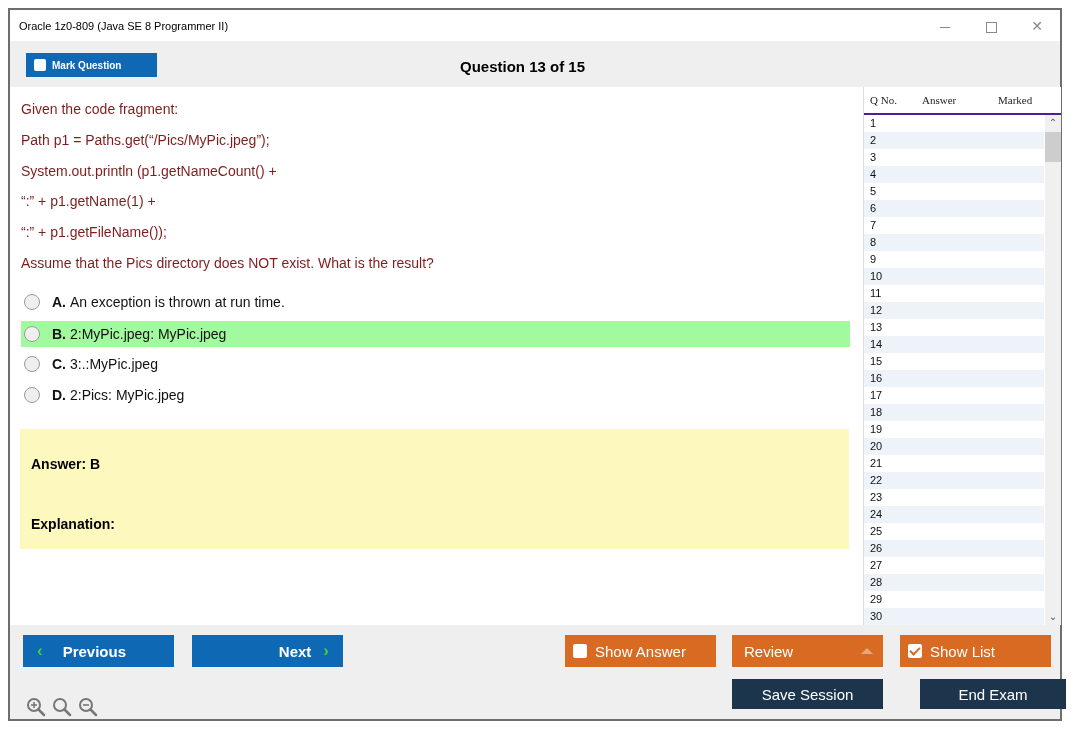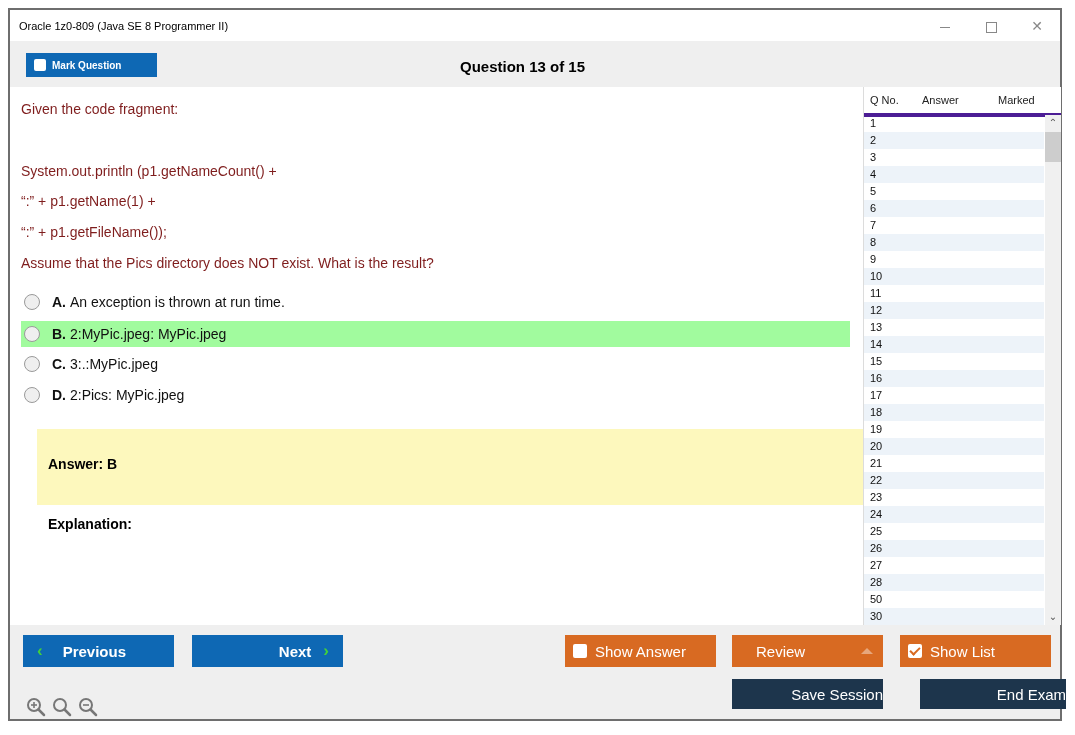--- a/index.html
+++ b/index.html
@@ -42,30 +42,30 @@
   .qline { position:absolute; left:11px; font-size:14px; color:#7f1d1d; white-space:nowrap; }
   .option {
     position:absolute; left:11px; width:829px; height:26px; display:flex; align-items:center; font-size:14px; color:#111; cursor:pointer;
   }
   .option.correct { background:#a1fb9e; }
   .radio {
     width:16px; height:16px; border-radius:50%; border:1px solid #9a9a9a; background:#efefef; margin-left:3px; margin-right:12px; box-sizing:border-box;
   }
   .opt-letter { font-weight:bold; margin-right:4px; }
   .answer-box {
-    position:absolute; left:27px; top:342px; width:829px; height:76px; background:#fdf8bd;
+    position:absolute; left:10px; top:342px; width:829px; height:120px; background:#fdf8bd;
   }
   .answer-box .ans { position:absolute; left:11px; top:27px; font-size:14px; font-weight:bold; color:#000; }
   .answer-box .exp { position:absolute; left:11px; top:57px; font-size:14px; font-weight:bold; color:#000;margin-top:30px; }
 
   .qlist {
     position:absolute; left:853px; top:77px; width:197px; height:538px; background:#fff; border-left:1px solid #dcdcdc;
   }
   .qlist-header {
-    position:absolute; left:0; top:0; width:100%; height:26px; font-size:11px; color:#222; border-bottom:4px solid #4c1d95; background:#fff;
+    position:absolute; left:0; top:0; width:100%; height:26px; font-size:11px; color:#222; border-bottom:2px solid #4c1d95; background:#fff;font-family:Liberation Serif, serif;
   }
   .qlist-header span { position:absolute; top:7px; }
   .qrows { position:absolute; left:0; top:28px; width:180px; }
   .qrow { height:17px; font-size:11px; line-height:17px; padding-left:6px; color:#111; }
   .qrow.alt { background:#edf3f9; }
   .vscroll {
     position:absolute; right:0; top:28px; width:16px; height:510px; background:#f0f0f0;
   }
   .vscroll .thumb { position:absolute; left:0; top:17px; width:16px; height:30px; background:#cdcdcd; }
   .vscroll .up, .vscroll .down { position:absolute; left:0; width:16px; height:16px; font-size:10px; color:#555; text-align:center; line-height:16px; cursor:pointer;}
@@ -73,21 +73,21 @@
   .vscroll .down { bottom:0; }
 
   .bottombar {
     position:absolute; left:0; top:615px; width:100%; height:94px; background:#efefef;
   }
   .btn {
     position:absolute; height:32px; display:flex; align-items:center; font-size:15px; color:#fff; box-sizing:border-box; cursor:pointer;
   }
   .btn.blue { background:#0e68b4; font-weight:bold; }
   .btn.orange { background:#d86a22; }
-  .btn.navy { background:#1d354c; justify-content:flex-end; }
+  .btn.navy { background:#1d354c; justify-content:center; }
   .chev { color:#43d13a; font-weight:bold; font-size:17px; }
   .orange .cb { width:14px; height:14px; background:#fff; border-radius:2px; margin-right:8px; margin-left:8px; position:relative; }
   .orange .cb.checked::after {
     content:""; position:absolute; left:4px; top:1px; width:4px; height:8px; border:solid #d86a22; border-width:0 2px 2px 0; transform:rotate(45deg);
   }
   .tri { position:absolute; right:10px; top:13px; width:0; height:0; border-left:6px solid transparent; border-right:6px solid transparent; border-bottom:6px solid #e7a77c; }
   .zoom-icons { position:absolute; left:16px; top:72px; display:flex; gap:6px; }
   .zicon { width:20px; height:20px; cursor:pointer; }
 </style>
 </head>
@@ -104,20 +104,21 @@
   <div class="topbar">
     <div class="mark-btn">
       <span class="cb"></span>
       <span>Mark Question</span>
     </div>
     <div class="q-heading">Question 13 of 15</div>
   </div>
 
   <div class="content">
     <div class="qline" style="top:14px">Given the code fragment:</div>
+    <div class="qline" style="top:45px">Path p1 = Paths.get(“/Pics/MyPic.jpeg”);</div>
     <div class="qline" style="top:76px">System.out.println (p1.getNameCount() +</div>
     <div class="qline" style="top:106px">“:” + p1.getName(1) +</div>
     <div class="qline" style="top:137px">“:” + p1.getFileName());</div>
     <div class="qline" style="top:168px">Assume that the Pics directory does NOT exist. What is the result?</div>
 
     <div class="option" style="top:202px">
       <span class="radio"></span>
       <span class="opt-letter">A.</span>
       <span>An exception is thrown at run time.</span>
     </div>
@@ -171,21 +172,21 @@
         <div class="qrow">19</div>
         <div class="qrow alt">20</div>
         <div class="qrow">21</div>
         <div class="qrow alt">22</div>
         <div class="qrow">23</div>
         <div class="qrow alt">24</div>
         <div class="qrow">25</div>
         <div class="qrow alt">26</div>
         <div class="qrow">27</div>
         <div class="qrow alt">28</div>
-        <div class="qrow">50</div>
+        <div class="qrow">29</div>
         <div class="qrow alt">30</div>
       </div>
     <div class="vscroll">
       <div class="up">⌃</div>
       <div class="thumb"></div>
       <div class="down">⌄</div>
     </div>
   </div>
 
   <div class="bottombar">
@@ -195,21 +196,21 @@
     </div>
     <div class="btn blue" style="left:182px; top:10px; width:151px; justify-content:flex-end; padding-right:14px;">
       <span>Next</span>
       <span class="chev" style="margin-left:12px">›</span>
     </div>
 
     <div class="btn orange" style="left:555px; top:10px; width:151px;">
       <span class="cb"></span>
       <span>Show Answer</span>
     </div>
-    <div class="btn orange" style="left:722px; top:10px; width:151px; padding-left:24px;">
+    <div class="btn orange" style="left:722px; top:10px; width:151px; padding-left:12px;">
       <span>Review</span>
       <span class="tri"></span>
     </div>
     <div class="btn orange" style="left:890px; top:10px; width:151px;">
       <span class="cb checked"></span>
       <span>Show List</span>
     </div>
 
     <div class="btn navy" style="left:722px; top:54px; width:151px; height:30px;">
       <span>Save Session</span>

